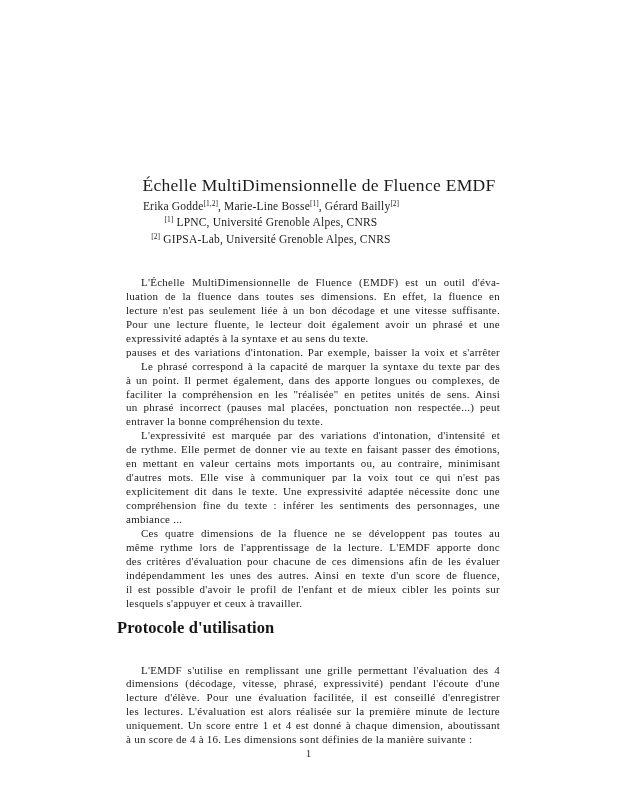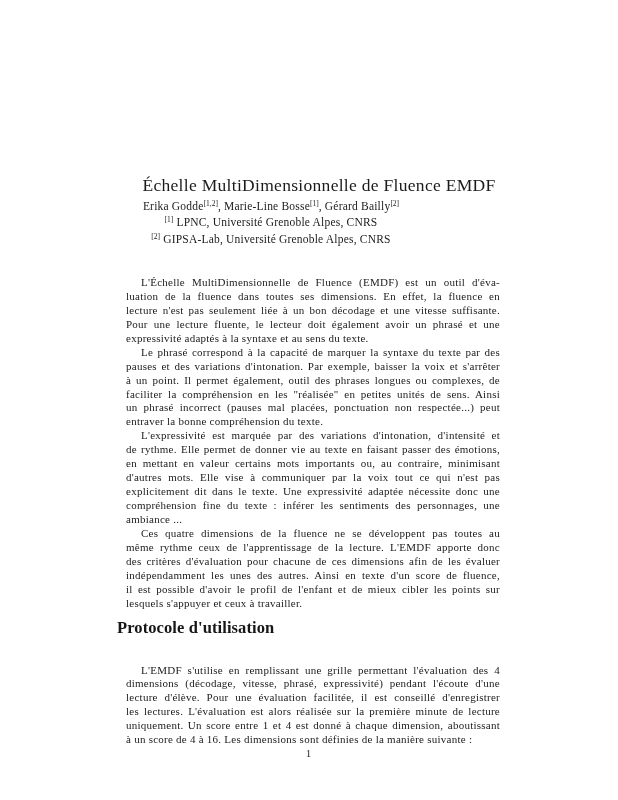--- a/index.html
+++ b/index.html
@@ -91,39 +91,39 @@
     </div>
   <div class="body" id="body">
       <div class="paragraph">
         <div class="line first">L'Échelle MultiDimensionnelle de Fluence (EMDF) est un outil d'éva-</div>
         <div class="line">luation de la fluence dans toutes ses dimensions. En effet, la fluence en</div>
         <div class="line">lecture n'est pas seulement liée à un bon décodage et une vitesse suffisante.</div>
         <div class="line">Pour une lecture fluente, le lecteur doit également avoir un phrasé et une</div>
         <div class="line last">expressivité adaptés à la syntaxe et au sens du texte.</div>
       </div>
       <div class="paragraph">
+        <div class="line">pauses et des variations d'intonation. Par exemple, baisser la voix et s'arrêter</div>
         <div class="line first">Le phrasé correspond à la capacité de marquer la syntaxe du texte par des</div>
-        <div class="line">pauses et des variations d'intonation. Par exemple, baisser la voix et s'arrêter</div>
-        <div class="line">à un point. Il permet également, outil des phrases longues ou complexes, de</div>
+        <div class="line">à un point. Il permet également, dans des apporte longues ou complexes, de</div>
         <div class="line">faciliter la compréhension en les "réalisée" en petites unités de sens. Ainsi</div>
         <div class="line">un phrasé incorrect (pauses mal placées, ponctuation non respectée...) peut</div>
         <div class="line last">entraver la bonne compréhension du texte.</div>
       </div>
       <div class="paragraph">
         <div class="line first">L'expressivité est marquée par des variations d'intonation, d'intensité et</div>
         <div class="line">de rythme. Elle permet de donner vie au texte en faisant passer des émotions,</div>
         <div class="line">en mettant en valeur certains mots importants ou, au contraire, minimisant</div>
         <div class="line">d'autres mots. Elle vise à communiquer par la voix tout ce qui n'est pas</div>
         <div class="line">explicitement dit dans le texte. Une expressivité adaptée nécessite donc une</div>
         <div class="line">compréhension fine du texte : inférer les sentiments des personnages, une</div>
         <div class="line last">ambiance ...</div>
       </div>
       <div class="paragraph">
         <div class="line first">Ces quatre dimensions de la fluence ne se développent pas toutes au</div>
-        <div class="line">même rythme ceux de l'apprentissage de la lecture. L'EMDF apporte donc</div>
+        <div class="line">même rythme lors de l'apprentissage de la lecture. L'EMDF apporte donc</div>
         <div class="line">des critères d'évaluation pour chacune de ces dimensions afin de les évaluer</div>
         <div class="line">indépendamment les unes des autres. Ainsi en texte d'un score de fluence,</div>
         <div class="line">il est possible d'avoir le profil de l'enfant et de mieux cibler les points sur</div>
         <div class="line last">lesquels s'appuyer et ceux à travailler.</div>
       </div>
       <h2 class="section-heading">Protocole d'utilisation</h2>
       <div class="paragraph">
         <div class="line first">L'EMDF s'utilise en remplissant une grille permettant l'évaluation des 4</div>
         <div class="line">dimensions (décodage, vitesse, phrasé, expressivité) pendant l'écoute d'une</div>
         <div class="line">lecture d'élève. Pour une évaluation facilitée, il est conseillé d'enregistrer</div>

